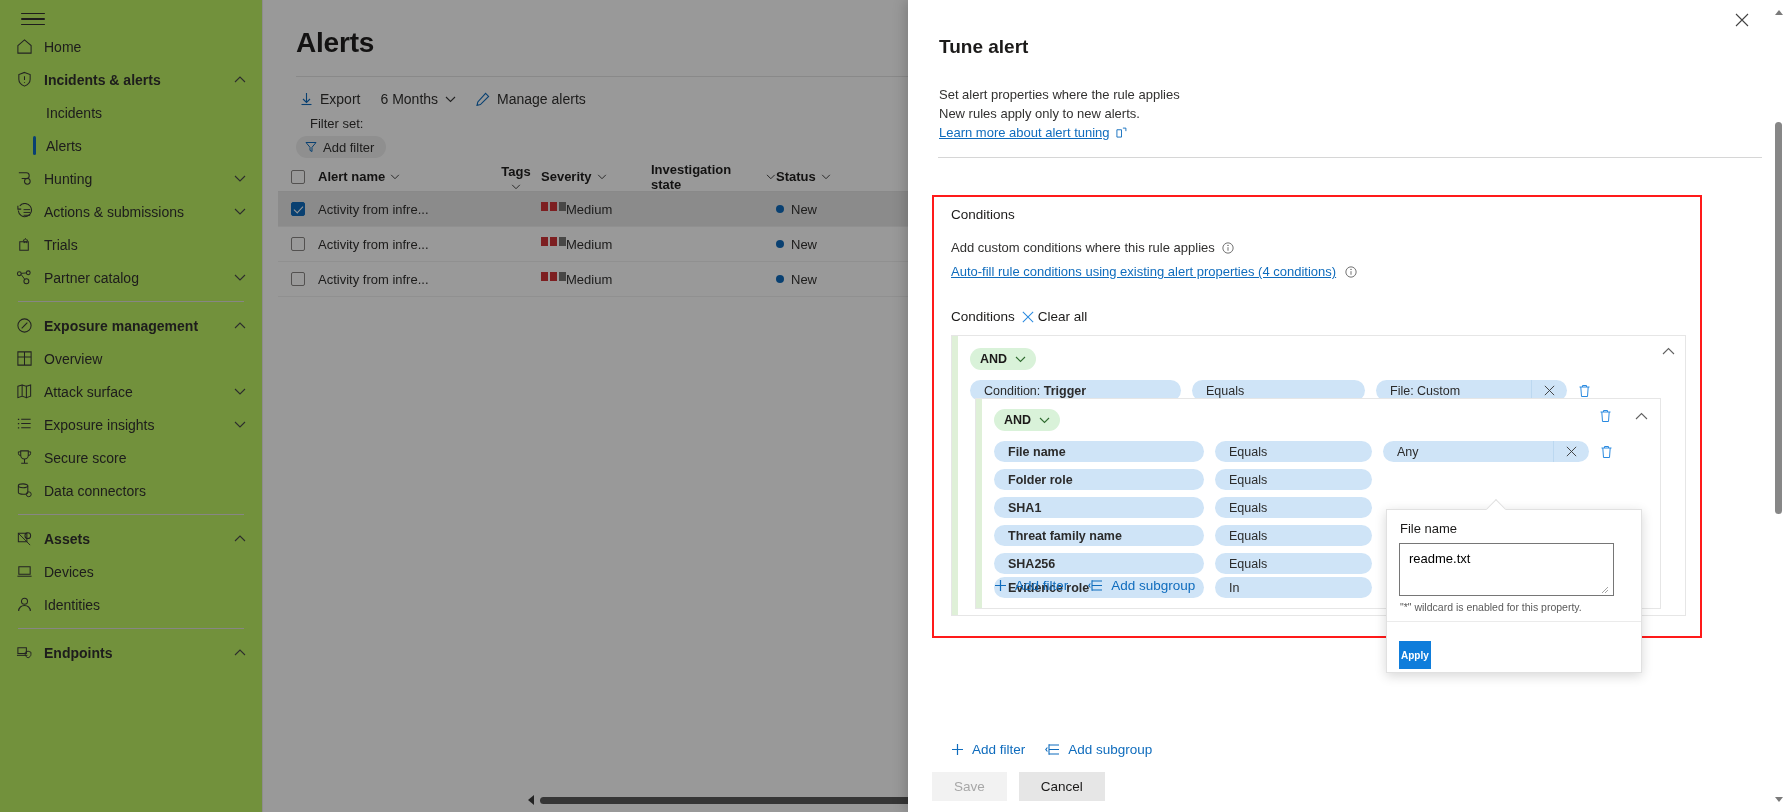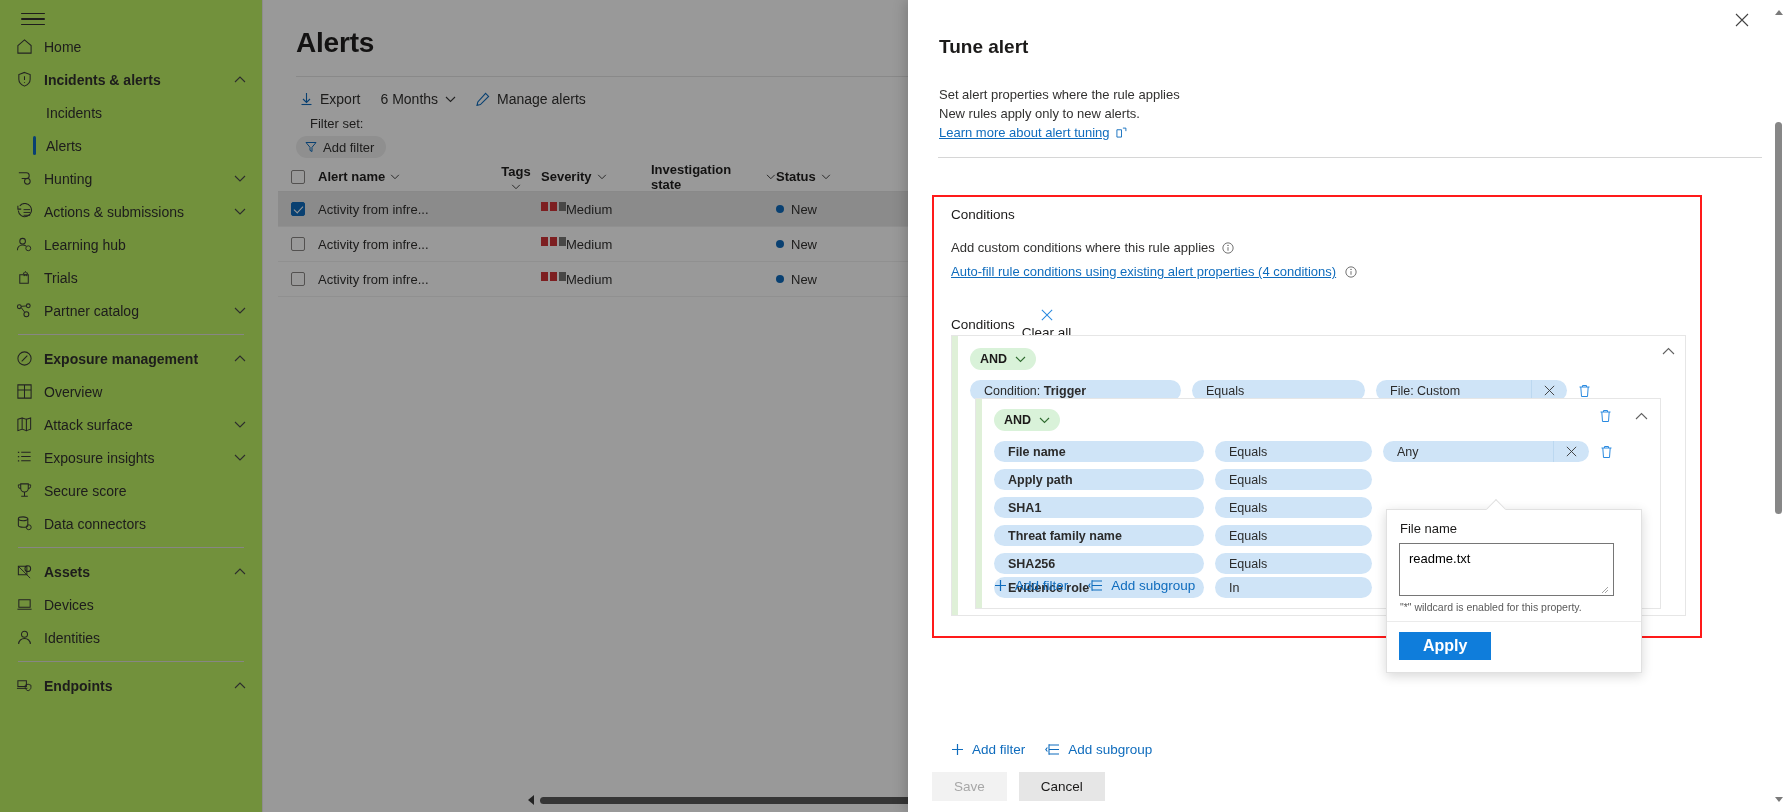--- a/index.html
+++ b/index.html
@@ -104,21 +104,21 @@
 
   .redbox {
     position: absolute; left: 932px; top: 195px; width: 770px; height: 443px;
     border: 2.5px solid #ff1a1a; background: #ffffff;
   }
   .sec-title { position: absolute; left: 17px; top: 10px; font-size: 13.5px; color: #1b1a19; }
   .sec-collapse { position: absolute; right: -42px; top: 10px; color: #616161; }
   .sec-desc { position: absolute; left: 17px; top: 43px; font-size: 13px; color: #323130; display: flex; align-items: center; gap: 7px; }
   .sec-auto { position: absolute; left: 17px; top: 67px; font-size: 13px; color: #0f6cbd; display: flex; align-items: center; gap: 9px; }
   .sec-cond-row { position: absolute; left: 17px; top: 112px; display: flex; align-items: center; gap: 7px; font-size: 13.5px; color: #1b1a19; }
-  .clear-all { display: flex; align-items: center; gap: 4px; color: #1b1a19; flex-direction: column; }
+  .clear-all { display: flex; align-items: center; gap: 4px; color: #1b1a19; }
 
   .grp-outer {
     position: absolute; left: 17px; top: 138px; width: 735px; height: 281px;
     border: 1px solid #e6e6e6; background: #fff;
   }
   .grp-inner {
     position: absolute; left: 23px; top: 62px; width: 686px; height: 211px;
     border: 1px solid #e6e6e6; background: #fff;
   }
   .grp-bar { position: absolute; left: 0; top: 0; bottom: 0; width: 6px; background: #dff0d8; }
@@ -162,22 +162,22 @@
   .flyout .fl-label { position: absolute; left: 13px; top: 11px; font-size: 13px; color: #1b1a19; }
   .flyout .fl-input {
     position: absolute; left: 12px; top: 33px; width: 215px; height: 53px;
     border: 1px solid #767676; background: #fff; font-size: 13px; color: #000000;
     padding: 7px 9px; resize: none; font-family: "Liberation Sans", sans-serif;
   }
   .flyout .fl-grip { position: absolute; left: 214px; top: 76px; width: 8px; height: 8px; }
   .flyout .fl-hint { position: absolute; left: 13px; top: 91px; font-size: 10.5px; color: #5a5a5a; }
   .flyout .fl-sep { position: absolute; left: 0; right: 0; top: 111px; height: 1px; background: #ebebeb; }
   .flyout .fl-apply {
-    position: absolute; left: 12px; top: 122px; height: 28px; padding: 0 24px;
-    background: #0f7ddb; color: #fff; font-size: 16px; font-weight: 700; border: none;
+    position: absolute; left: 12px; top: 131px; height: 28px; padding: 0 2px;
+    background: #0f7ddb; color: #fff; font-size: 10px; font-weight: 700; border: none;
     display: flex; align-items: center; justify-content: center;
   }
   svg { display: block; }
 </style>
 </head>
 <body>
 
 <div id="app">
 
   <div class="bg-layer">
@@ -241,31 +241,20 @@
                 <path d="M2 3v3.5h3.5" stroke="#3a3a3a" fill="none" stroke-width="1.1"></path>
                 <path d="M8 7h7M8 10h7M8 13h7" stroke="#3a3a3a" stroke-width="1"></path>
               </svg>
             </span>
             <span class="lbl">Actions &amp; submissions</span>
             <span class="chev">
               <svg width="12" height="7" viewBox="0 0 12 7">
                 <path d="M1 1l5 5 5-5" stroke="#4b4b4b" fill="none" stroke-width="1.1"></path>
               </svg>
             </span>
-          </div>
-          <div class="nav-item">
-            <span class="ico">
-              <svg width="17" height="17" viewBox="0 0 18 18">
-                <circle cx="7" cy="5.5" r="3" stroke="#3a3a3a" fill="none" stroke-width="1.1"></circle>
-                <path d="M1.5 15c0-3.3 2.5-5.5 5.5-5.5 1.5 0 2.8.5 3.8 1.3" stroke="#3a3a3a" fill="none" stroke-width="1.1"></path>
-                <circle cx="13" cy="13" r="2.6" stroke="#3a3a3a" fill="none" stroke-width="1"></circle>
-              </svg>
-            </span>
-            <span class="lbl">Learning hub</span>
-            <span class="chev"></span>
           </div>
           <div class="nav-item">
             <span class="ico">
               <svg width="17" height="17" viewBox="0 0 18 18">
                 <path d="M4 6h9v9H4z" stroke="#3a3a3a" fill="none" stroke-width="1.1"></path>
                 <path d="M10 2.5l.8 1.6 1.7.3-1.2 1.2.3 1.7L10 6.5 8.4 7.3l.3-1.7-1.2-1.2 1.7-.3z" stroke="#3a3a3a" fill="none" stroke-width=".9"></path>
               </svg>
             </span>
             <span class="lbl">Trials</span>
             <span class="chev"></span>
@@ -694,21 +683,21 @@
                 </span>
               </div>
               <span class="trash">
                 <svg width="13" height="14" viewBox="0 0 13 14">
                   <path d="M1.5 3h10M4.5 3V1.5h4V3M2.8 3l.7 9.5h6l.7-9.5" stroke="#2a8ae0" fill="none" stroke-width="1"></path>
                 </svg>
               </span>
             </div>
             <div class="cond-row" style="left: 18px; top: 70px;">
               <div class="pill b" style="width:210px">
-                <span>Apply path</span>
+                <span>Folder role</span>
               </div>
               <div class="pill" style="width:157px">
                 <span>Equals</span>
               </div>
             </div>
             <div class="cond-row" style="left: 18px; top: 98px; align-items: flex-end;">
               <div class="pill b" style="width:210px">
                 <span>SHA1</span>
               </div>
               <div class="pill" style="width:157px">

